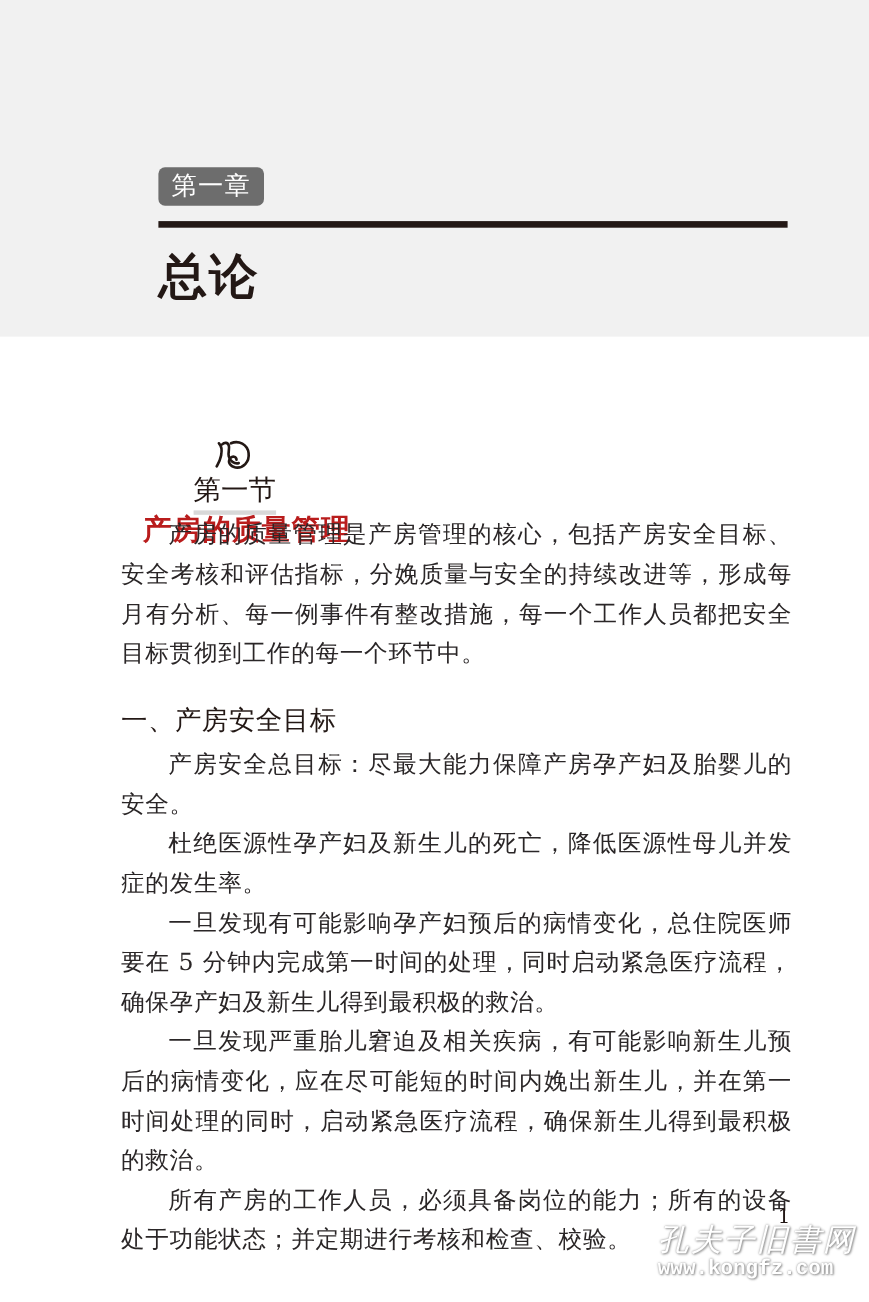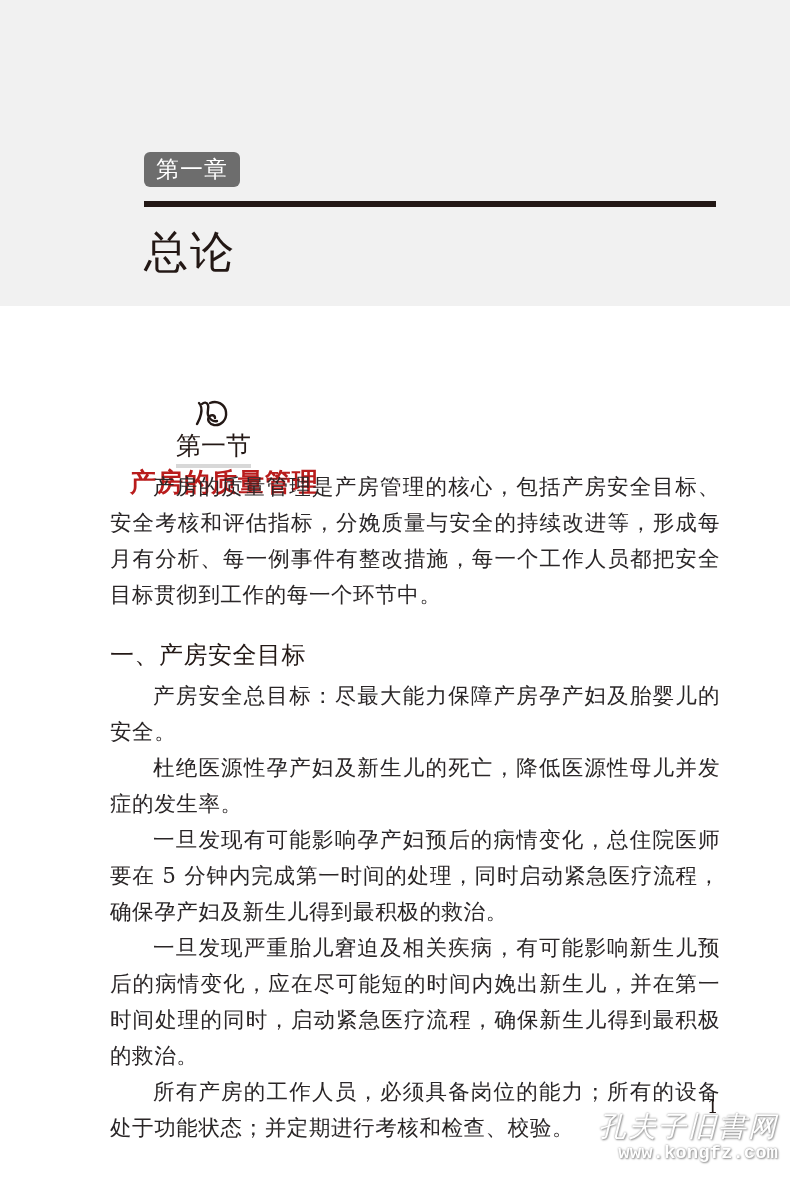--- a/index.html
+++ b/index.html
@@ -43,21 +43,21 @@
       top: 201px;
       width: 572px;
       height: 6px;
       background: #231815;
     }
     .chapter-title {
       position: absolute;
       left: 144px;
       top: 224px;
       font-family: "DejaVu Sans", "Liberation Sans", sans-serif;
-      font-weight: normal;
+      font-weight: bold;
       font-size: 44px;
       line-height: 56px;
       color: #231815;
       letter-spacing: 2px;
     }
     .section-heading {
       position: absolute;
       left: 108px;
       top: 397px;
       height: 40px;
@@ -125,21 +125,21 @@
       top: 1095px;
       font-size: 18px;
       line-height: 24px;
       color: #231815;
     }
     .watermark {
       position: absolute;
       left: 598px;
       top: 1112px;
       width: 180px;
-      text-align: right;
+      text-align: left;
       color: #ffffff;
       text-shadow: 0 0 2px #8a8a8a, 1px 1px 2px #9a9a9a;
     }
     .watermark-cn {
       font-family: "DejaVu Serif", "Liberation Serif", serif;
       font-size: 28px;
       line-height: 30px;
       letter-spacing: 2px;
       font-style: italic;
     }

